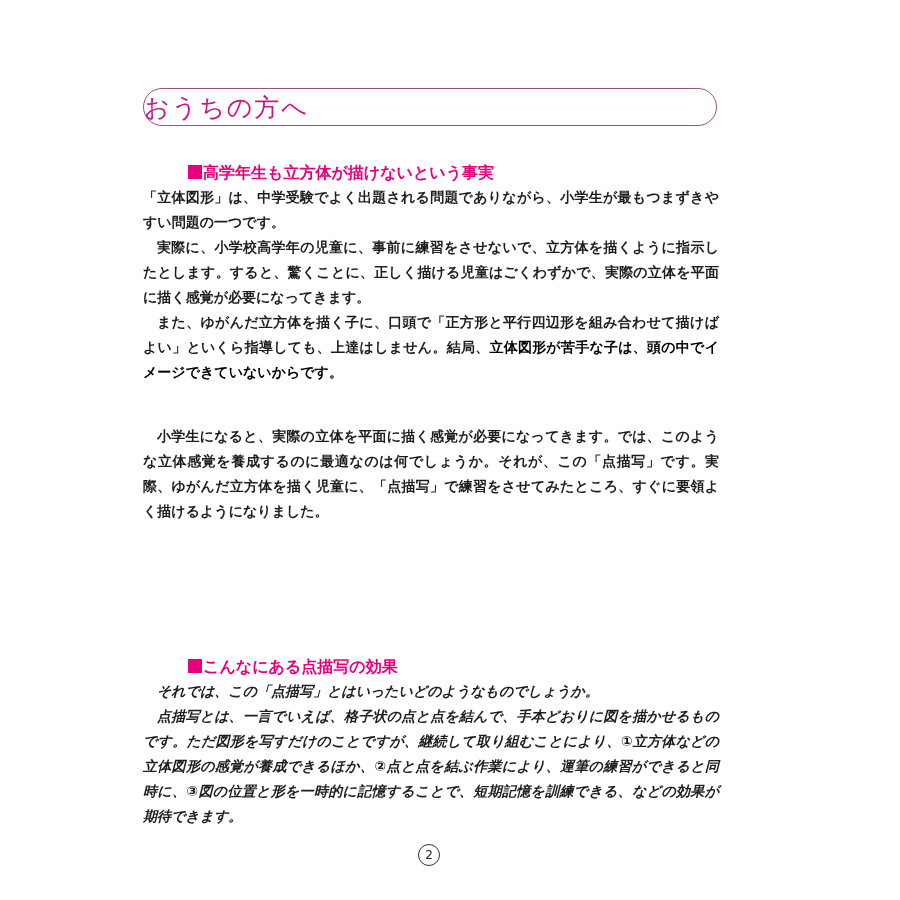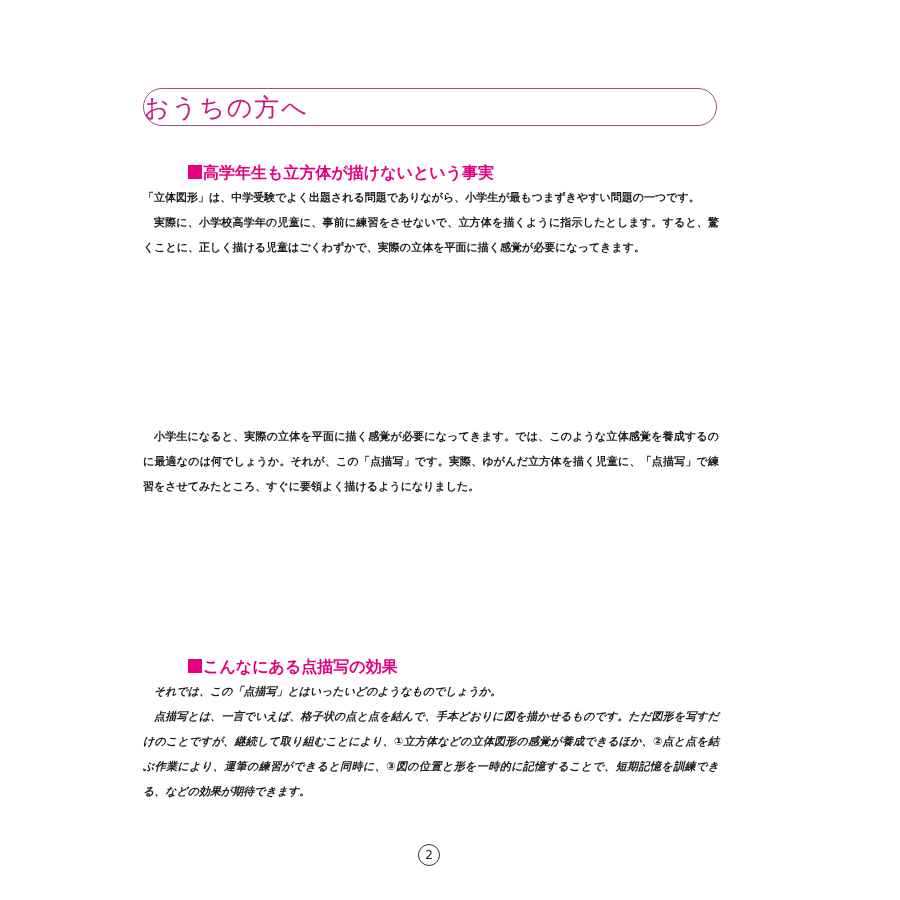--- a/index.html
+++ b/index.html
@@ -55,21 +55,21 @@
       width: 14px;
       height: 14px;
       background: #e6007e;
       vertical-align: -1px;
       margin-right: 1px;
     }
     .para-block {
       position: absolute;
       left: 0;
       width: 576px;
-      font-size: 11px;
+      font-size: 14px;
       line-height: 25px;
       font-weight: bold;
       text-align: justify;
       color: #1e1e1e;
     }
     .para-block p {
       margin: 0;
     }
     .indent {
       text-indent: 1em;
@@ -103,20 +103,21 @@
     <span class="title-text">おうちの方へ</span>
   </div>
 
   <div class="section-header" style="top:160px;">
     <span class="bullet"></span><span>高学年生も立方体が描けないという事実</span>
   </div>
 
   <div class="para-block" style="top:185px;">
     <p>「立体図形」は、中学受験でよく出題される問題でありながら、小学生が最もつまずきやすい問題の一つです。</p>
     <p class="indent">実際に、小学校高学年の児童に、事前に練習をさせないで、立方体を描くように指示したとします。すると、驚くことに、正しく描ける児童はごくわずかで、実際の立体を平面に描く感覚が必要になってきます。</p>
+    <p class="indent"><span>また、ゆがんだ立方体を描く子に、口頭で「正方形と平行四辺形を組み合わせて描けばよい」といくら指導しても、上達はしません。結局、</span><span class="emph">立体図形が苦手な子は、頭の中でイメージできていないからです。</span></p>
   </div>
 
   <div class="para-block" style="top:424px;">
     <p class="indent">小学生になると、実際の立体を平面に描く感覚が必要になってきます。では、このような立体感覚を養成するのに最適なのは何でしょうか。それが、この「点描写」です。実際、ゆがんだ立方体を描く児童に、「点描写」で練習をさせてみたところ、すぐに要領よく描けるようになりました。</p>
   </div>
 
   <div class="section-header" style="top:654px;">
     <span class="bullet"></span><span>こんなにある点描写の効果</span>
   </div>
 

